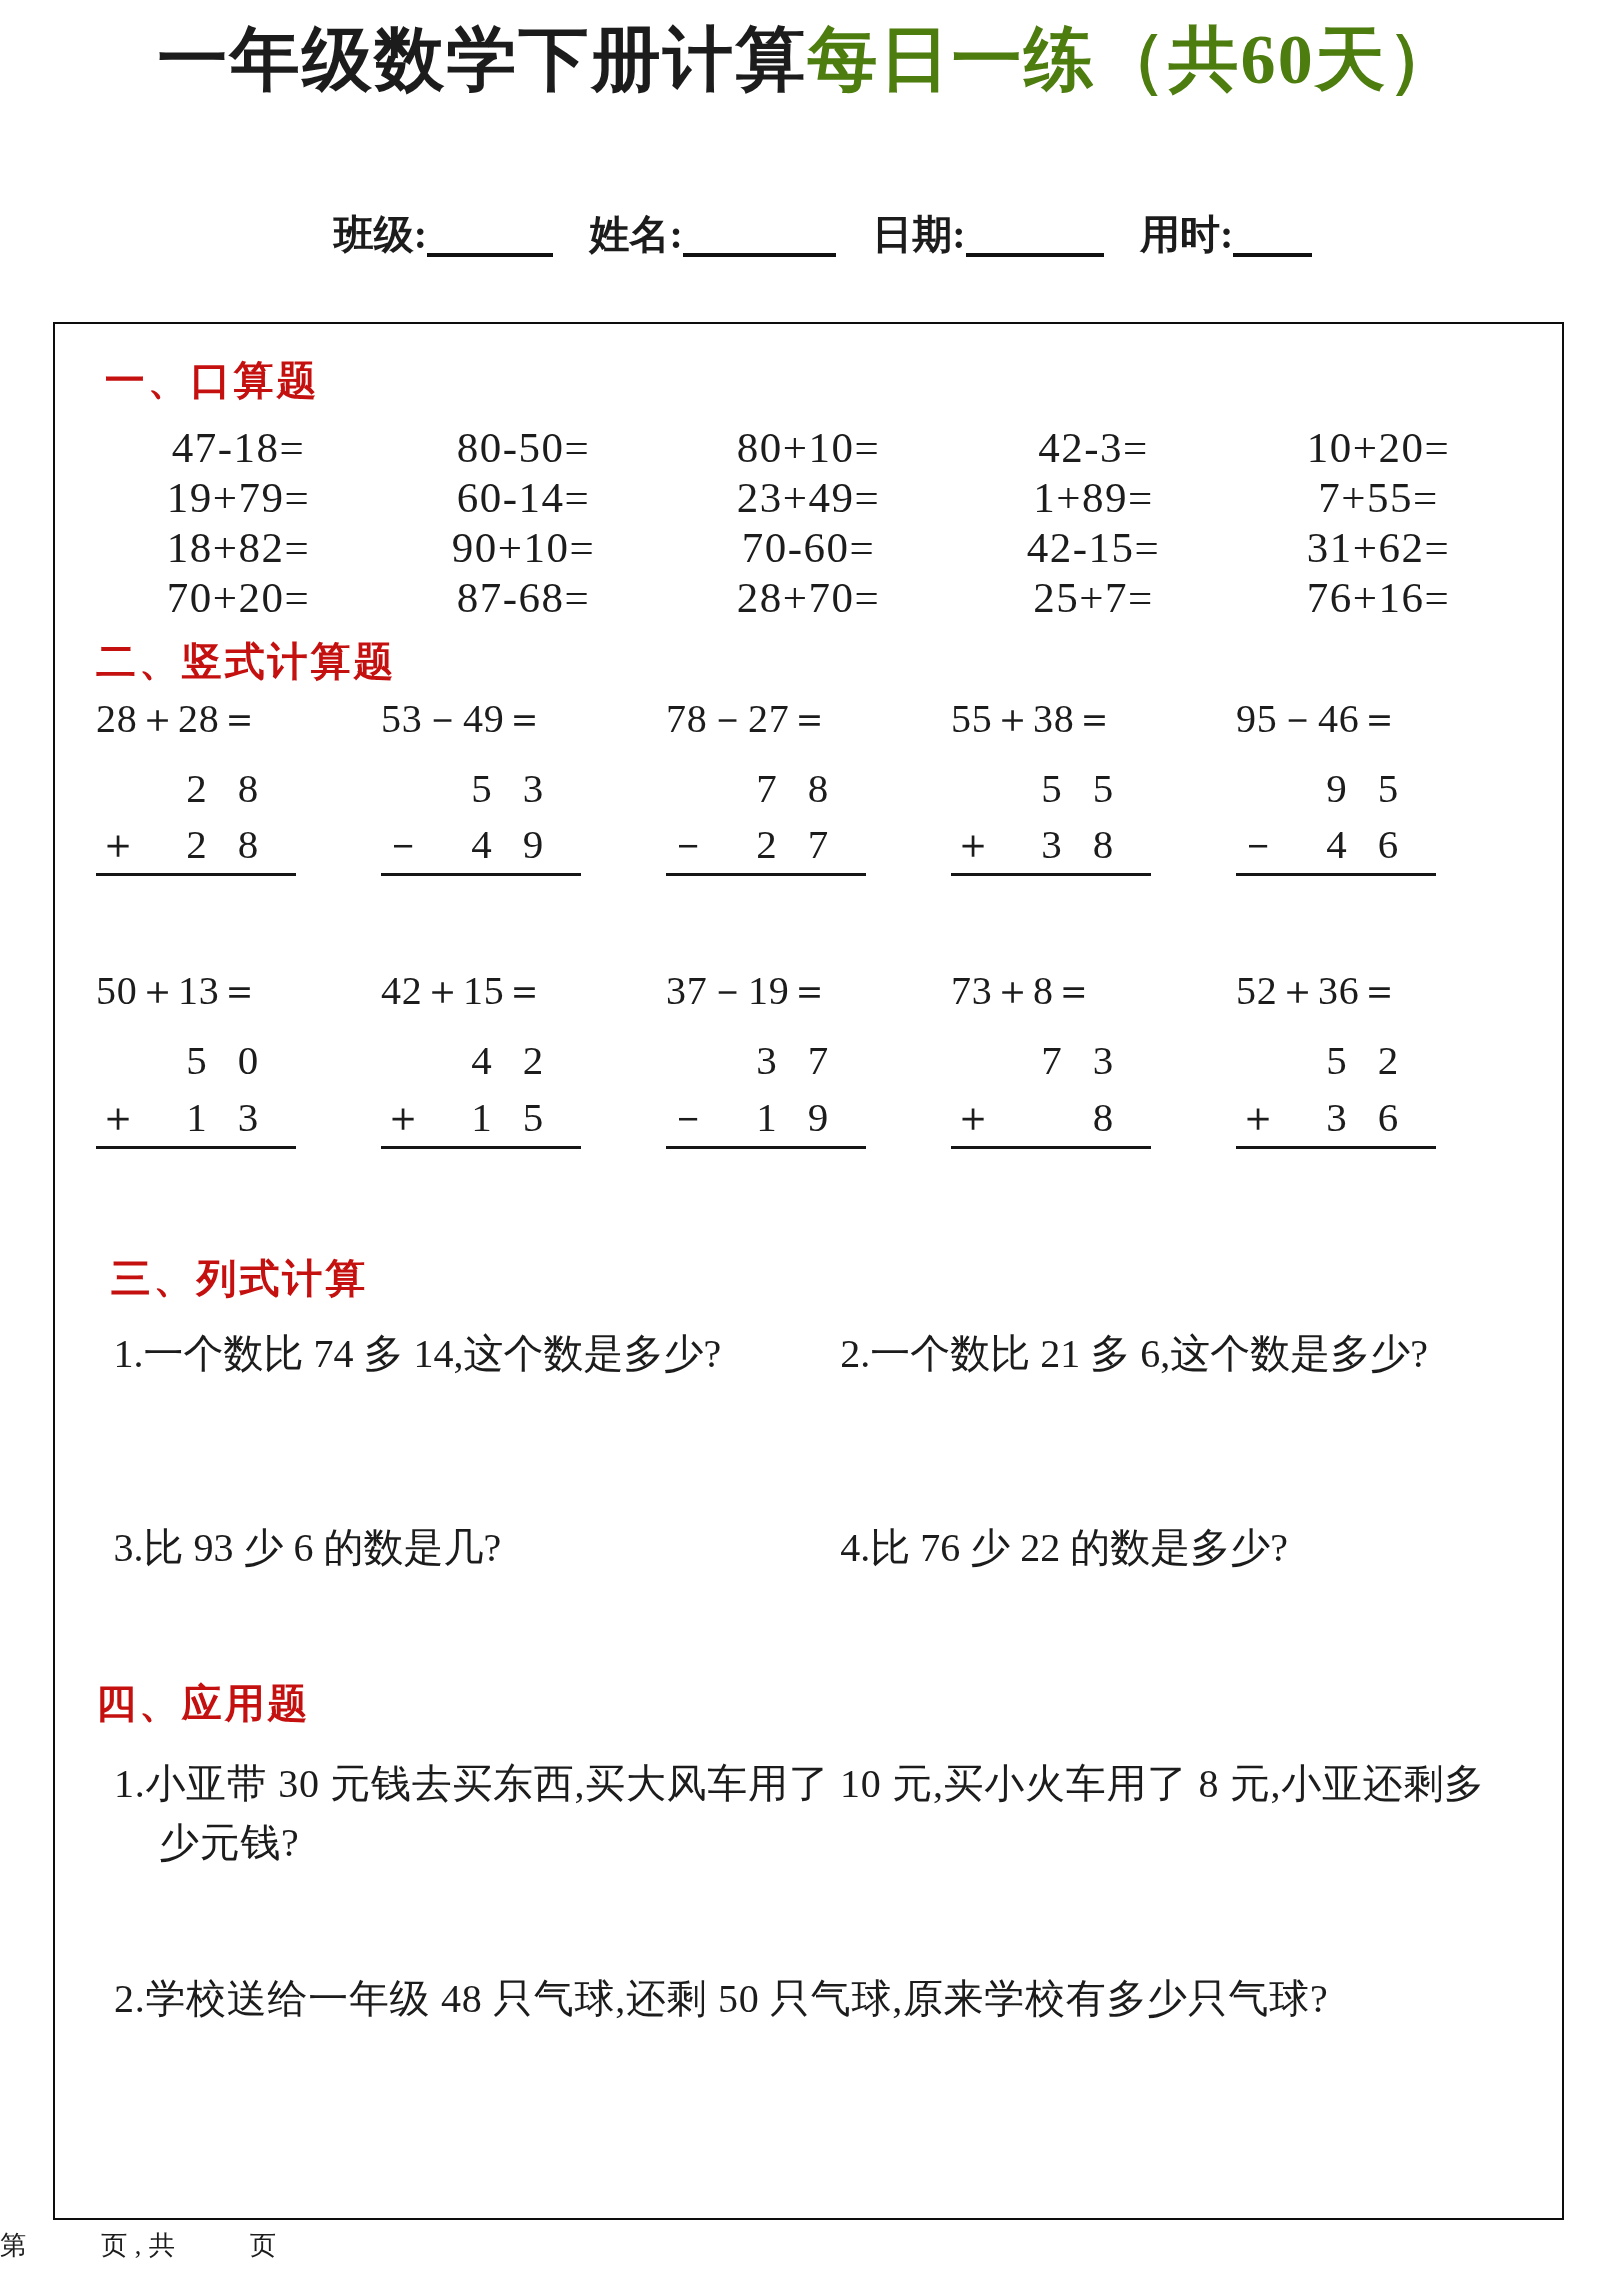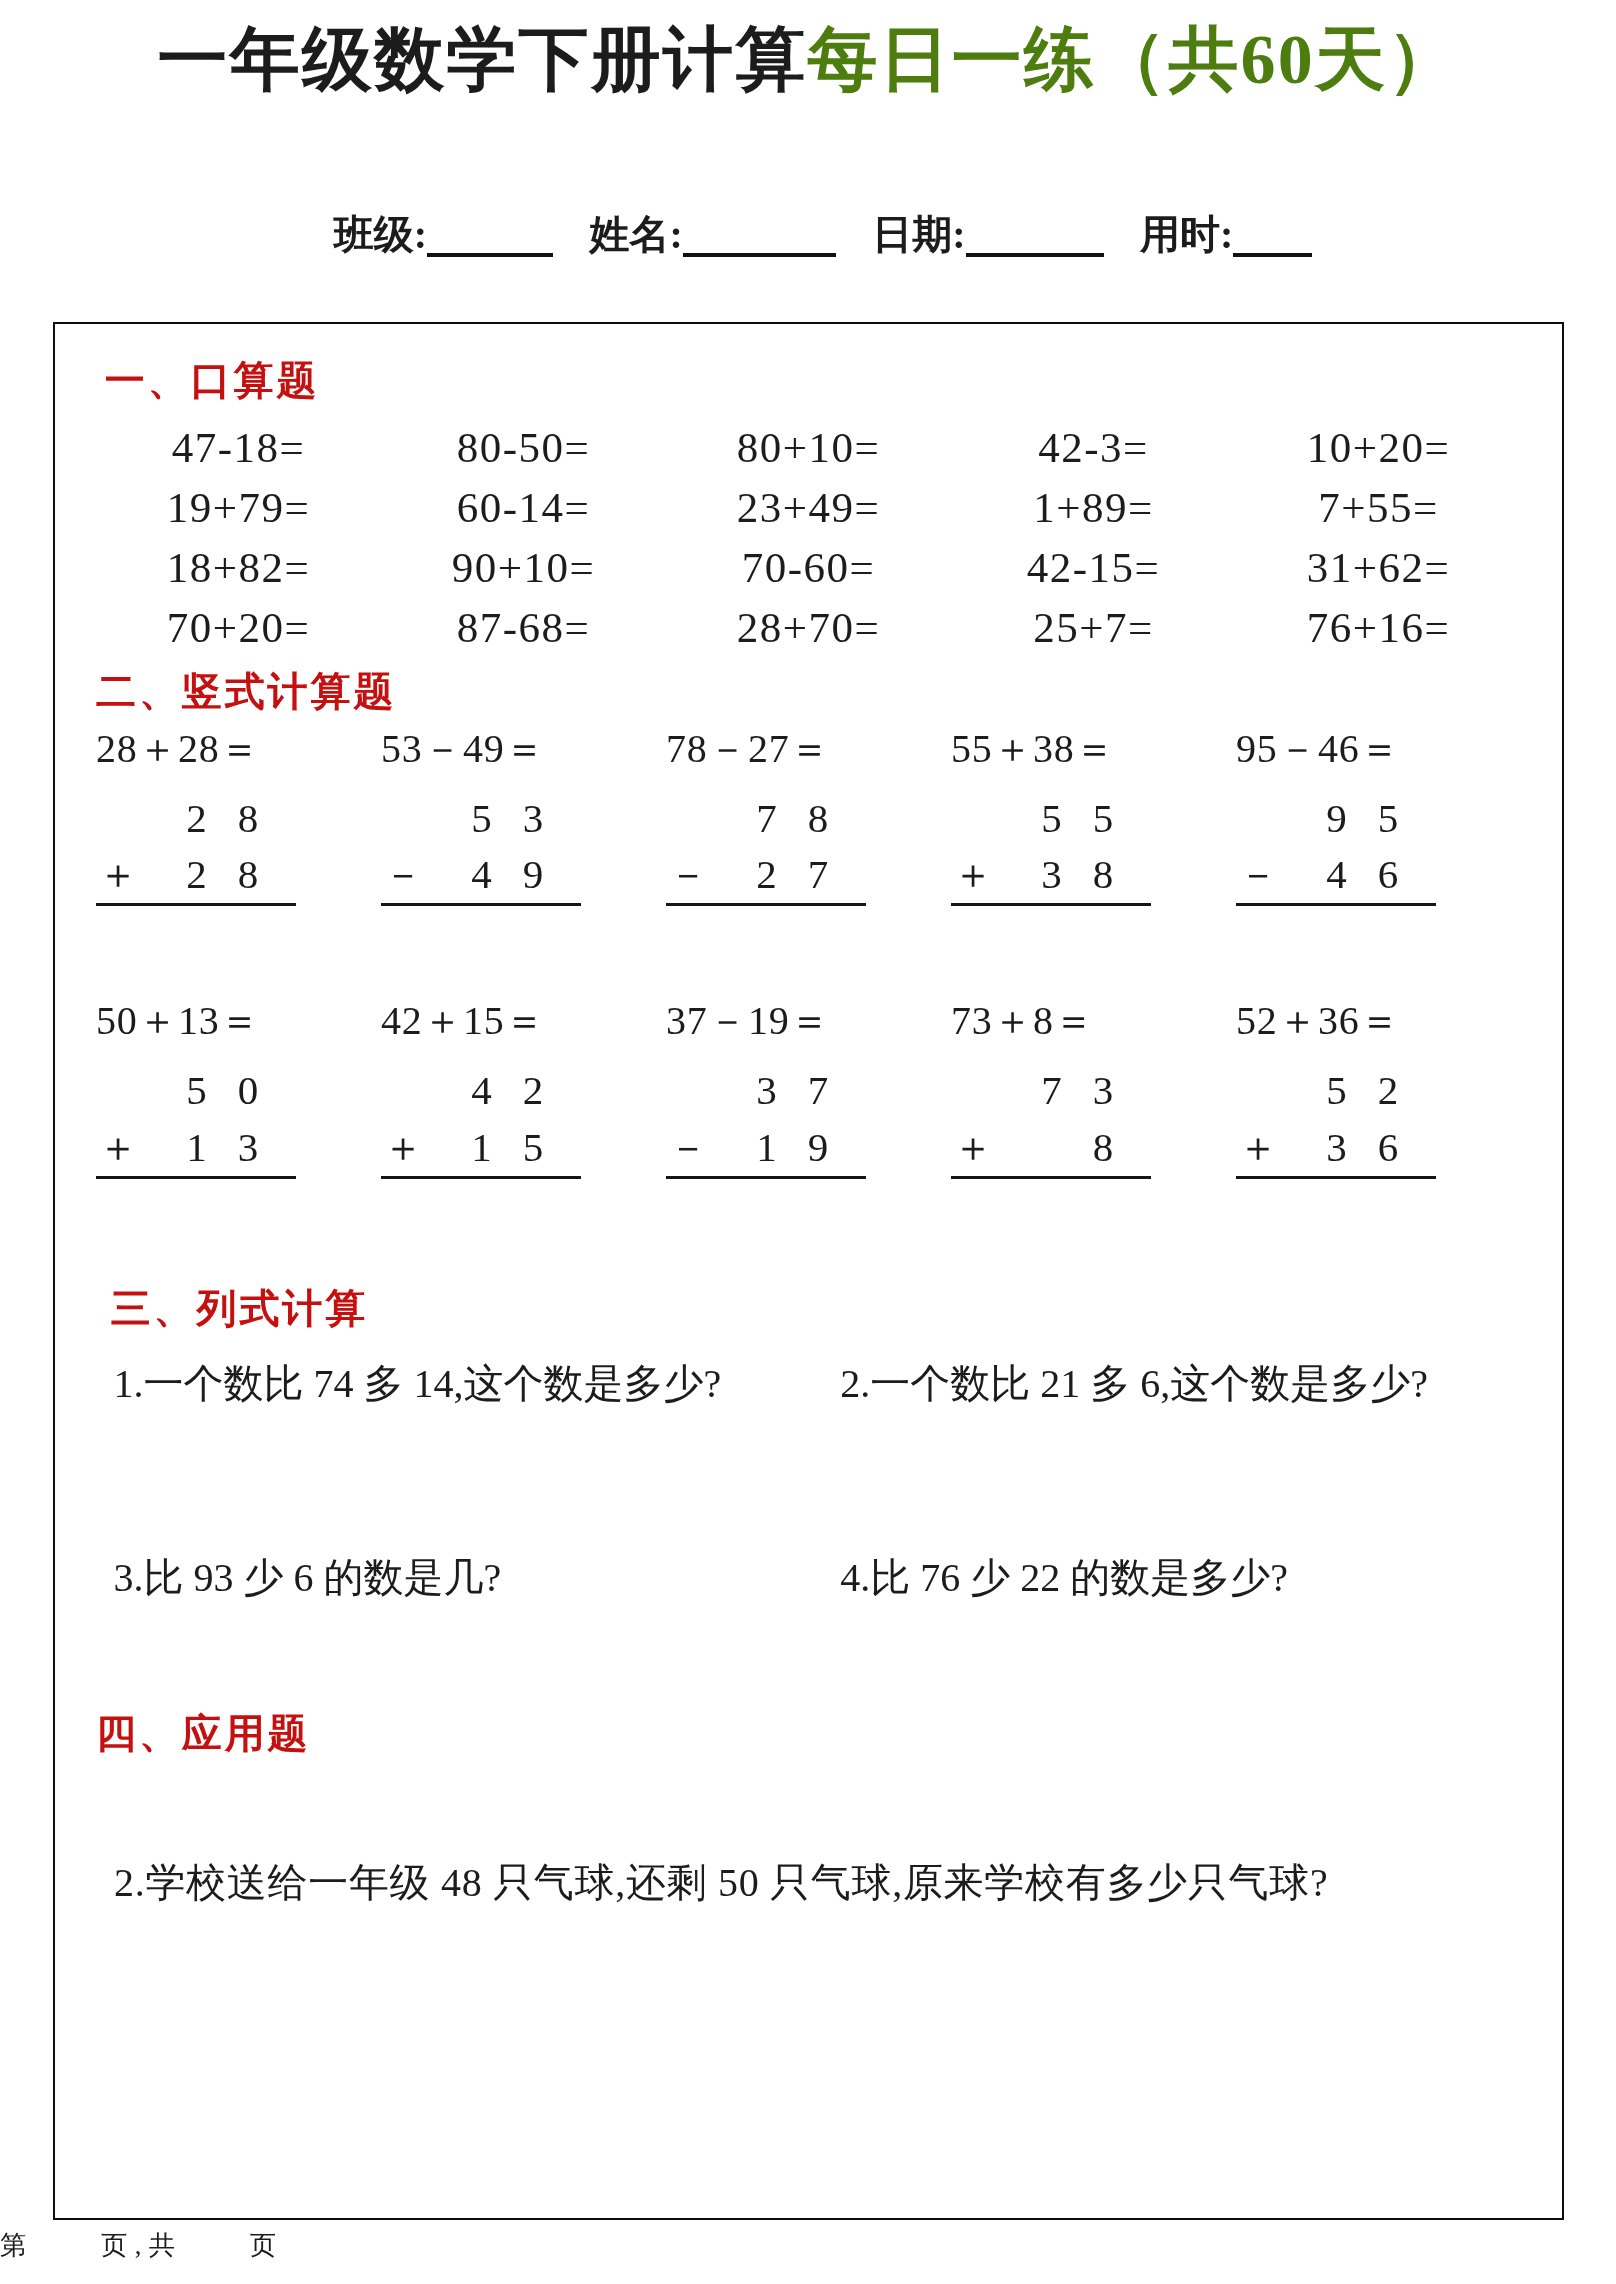--- a/index.html
+++ b/index.html
@@ -70,21 +70,21 @@
   .sec1-heading { margin-left: 8.8px; }
   .sec2-heading { margin-top: 19px; }
   .sec3-heading { margin-top: 107px; margin-left: 14.7px; }
   .sec4-heading { margin-top: 110px; }
 
   
   .oral-grid {
     margin-top: 22px;
     display: grid;
     grid-template-columns: repeat(5, 1fr);
-    row-gap: 15px;
+    row-gap: 5px;
     font-size: 43px;
     line-height: 45px;
     justify-items: center;
     letter-spacing: 1.5px;
   }
 
   
   .vgrid {
     display: grid;
     grid-template-columns: repeat(5, 1fr);
@@ -316,20 +316,21 @@
     <div class="expr-grid expr-r1">
       <span class="expr-cell">1.一个数比 74 多 14,这个数是多少?</span>
       <span class="expr-cell">2.一个数比 21 多 6,这个数是多少?</span>
     </div>
     <div class="expr-grid expr-r2">
       <span class="expr-cell">3.比 93 少 6 的数是几?</span>
       <span class="expr-cell">4.比 76 少 22 的数是多少?</span>
     </div>
 
     <h2 class="sec-heading sec4-heading">四、应用题</h2>
+    <p class="word-item word-p1">1.小亚带 30 元钱去买东西,买大风车用了 10 元,买小火车用了 8 元,小亚还剩多少元钱?</p>
     <p class="word-item word-p2">2.学校送给一年级 48 只气球,还剩 50 只气球,原来学校有多少只气球?</p>
 
   </div>
 
   <div class="page-footer">第　　页,共　　页</div>
 
 </div>
 
 
 </body></html>

